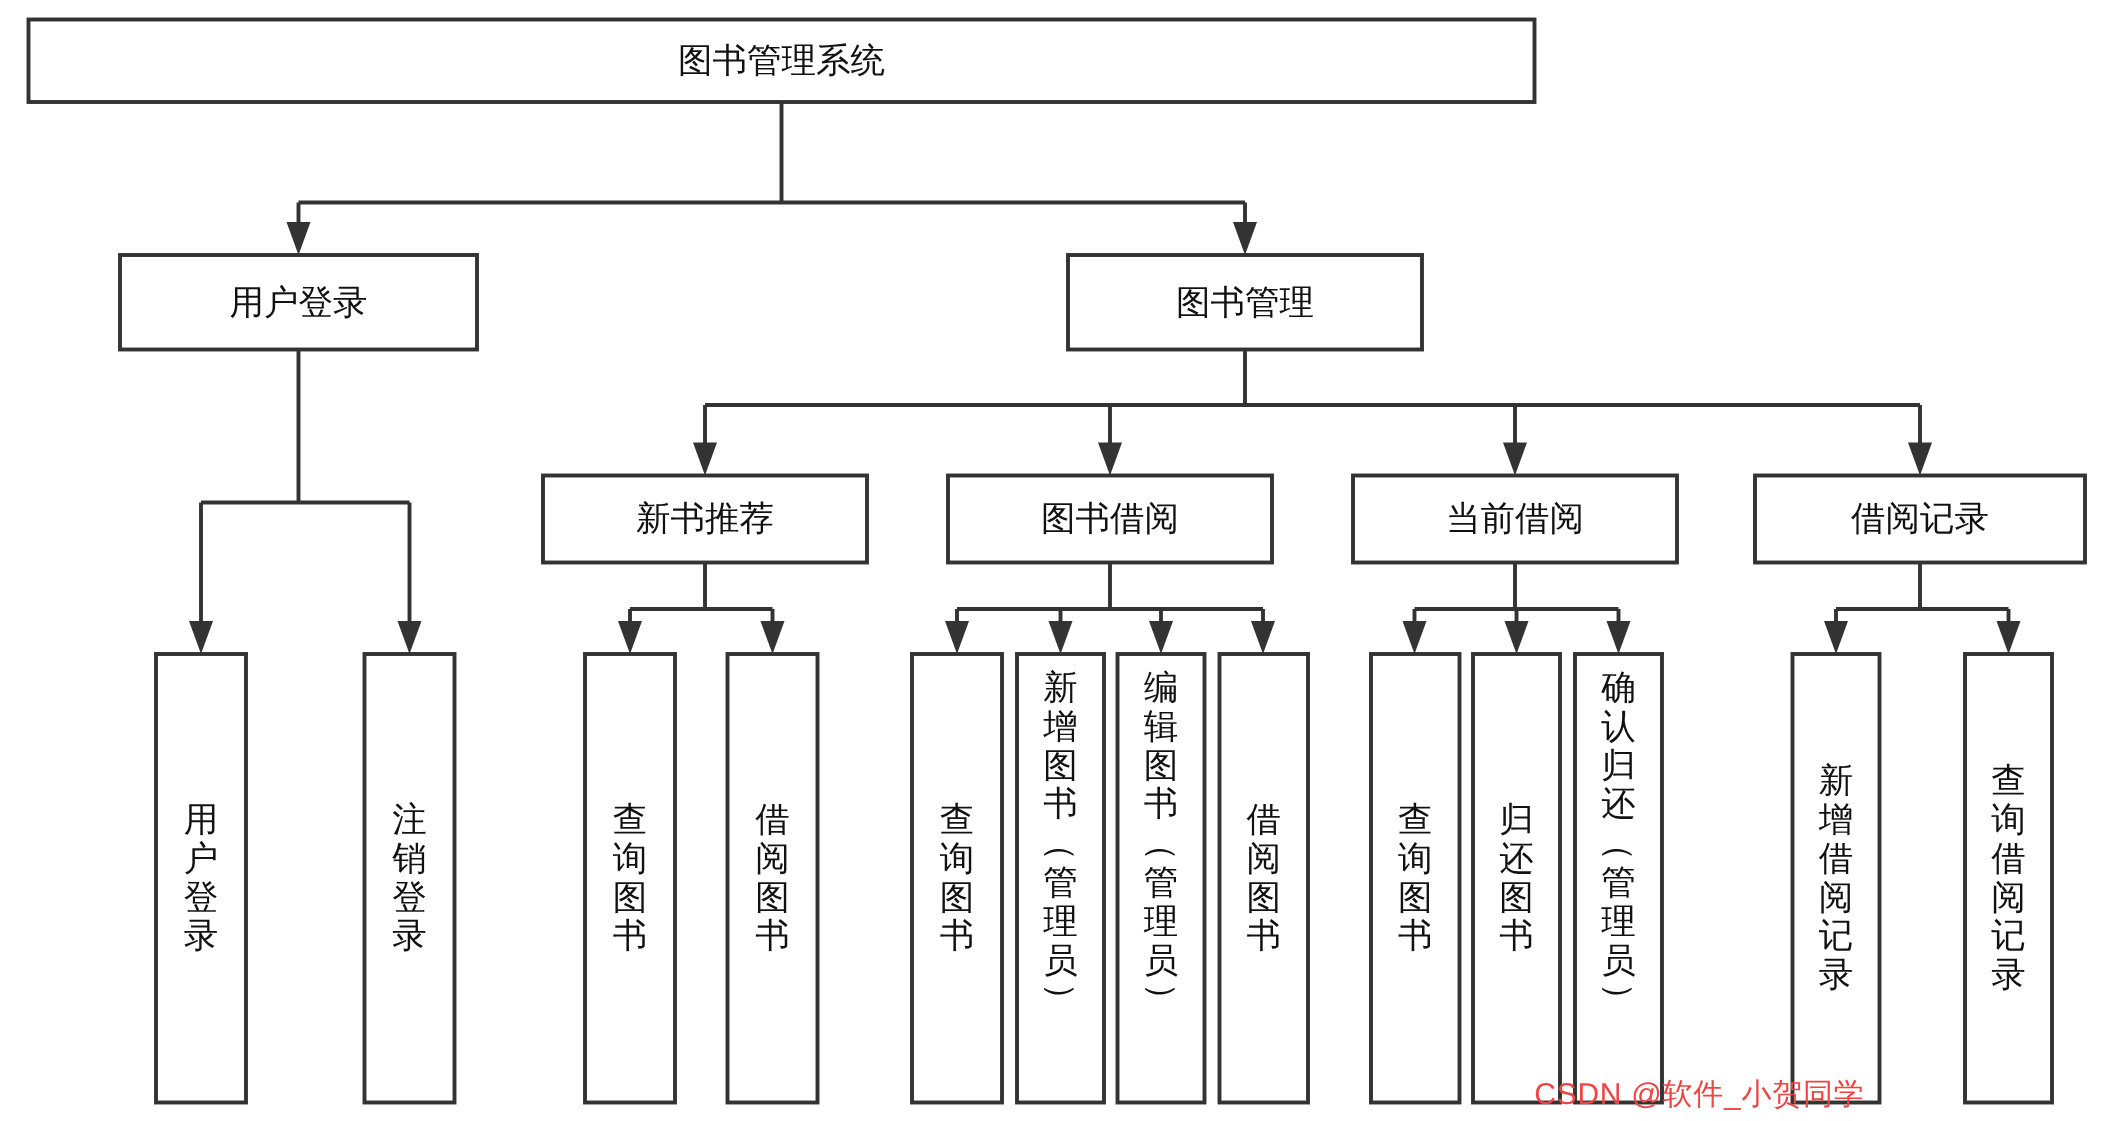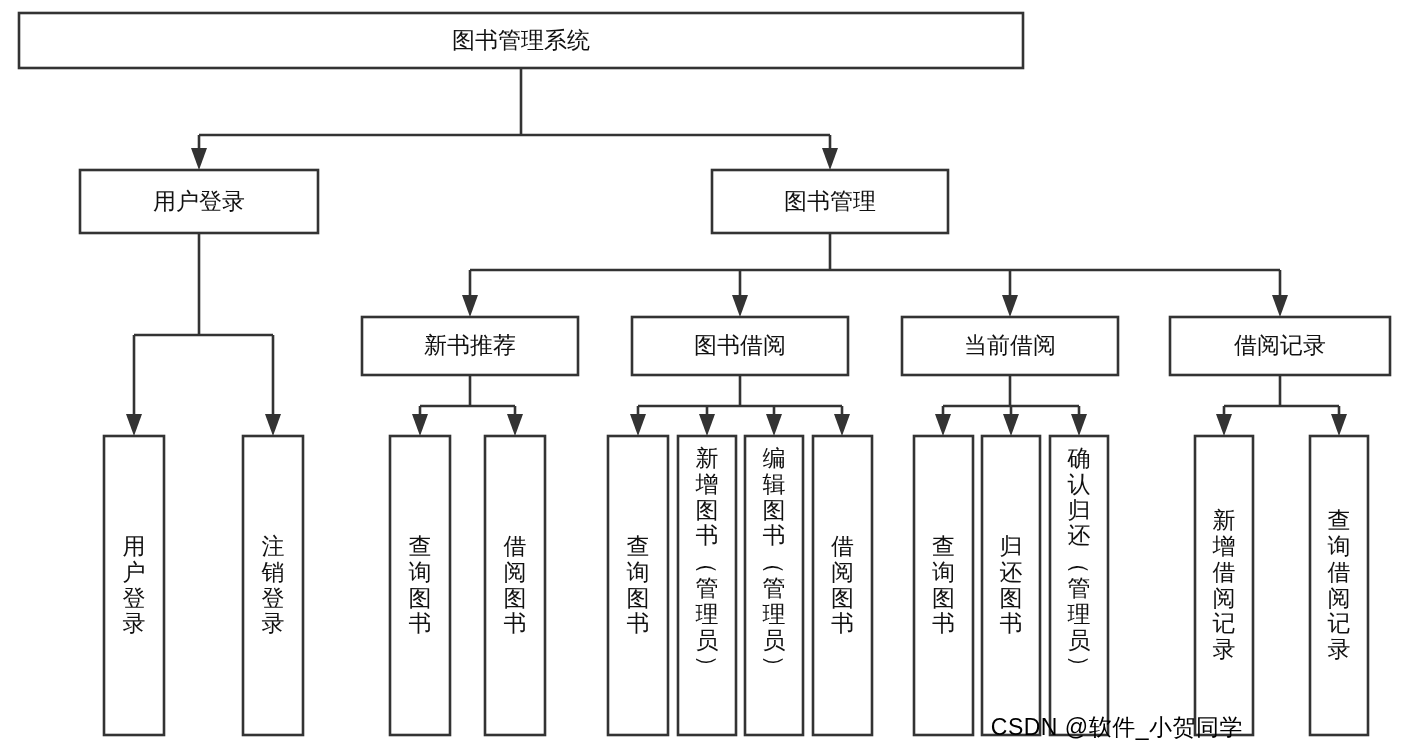--- a/index.html
+++ b/index.html
@@ -65,22 +65,22 @@
     letter-spacing: 0;
   }
   .vlabel span {
     display: block;
   }
   .watermark {
     position: absolute;
     right: 8px;
     bottom: 4px;
     font-family: "Liberation Sans", "DejaVu Sans", sans-serif;
-    font-size: 23px;
-    color: #000000;
+    font-size: 20px;
+    color: #ef4444;
     letter-spacing: 0.5px;
     user-select: none;
   }
 </style>
 </head>
 <body>
 
 <div id="diagram-root">
 
   <svg class="diagram-canvas" viewBox="0 0 1405 747" xmlns="http://www.w3.org/2000/svg">

